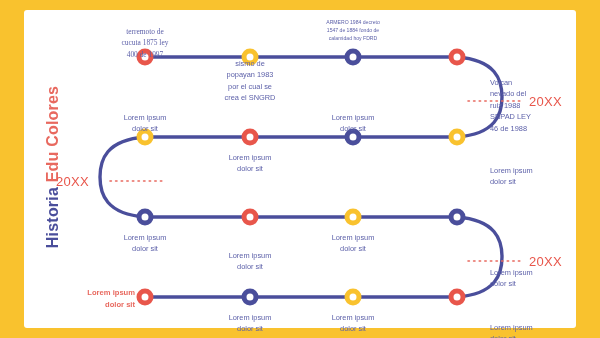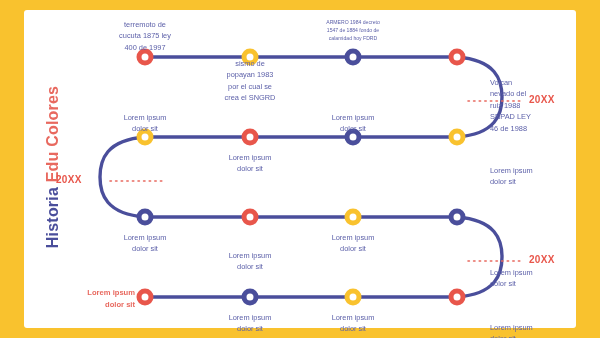--- a/index.html
+++ b/index.html
@@ -67,22 +67,22 @@
     white-space:pre-line;
   }
   .lbl.tiny{font-size:5.1px;line-height:1.6;}
   .lbl.left{text-align:left;transform:none;width:62px;}
   .lbl.right{text-align:left;transform:none;width:62px;margin-top:35px;}
   .lbl.redbold{color:#E8695F;font-weight:bold;font-size:7.6px;}
 
   
   .year{
     position:absolute;
-    font-size:10px;
-    font-weight:bold;
+    font-size:13px;
+    font-weight:normal;
     color:#E8564B;
     letter-spacing:.3px;
   }
 </style>
 </head>
 <body>
 
 <div id="frame">
   <div id="card">
 
@@ -112,21 +112,21 @@
         <line x1="444" y1="91" x2="498" y2="91" stroke-dasharray="1.4 4.2"></line>
         <line x1="444" y1="251" x2="498" y2="251" stroke-dasharray="1.4 4.2"></line>
       </g>
     </svg>
 
     <div class="node red" style="left:121px;top:47px;"></div>
     <div class="node yellow" style="left:226px;top:47px;"></div>
     <div class="node blue" style="left:329px;top:47px;"></div>
     <div class="node red" style="left:433px;top:47px;"></div>
 
-    <div class="lbl" style="left:121px;top:9px;">terremoto de
+    <div class="lbl" style="left:121px;top:16px;font-family:Liberation Serif, serif;">terremoto de
 cucuta 1875 ley
 400 de 1997</div>
     <div class="lbl" style="left:226px;top:48px;">sismo de
 popayan 1983
 por el cual se
 crea el SNGRD</div>
     <div class="lbl tiny" style="left:329px;top:8px;width:92px;">ARMERO 1984 decreto
 1547 de 1884 fondo de
 calamidad hoy FDRD</div>
     <div class="lbl right" style="left:466px;top:32px;">Volcan

